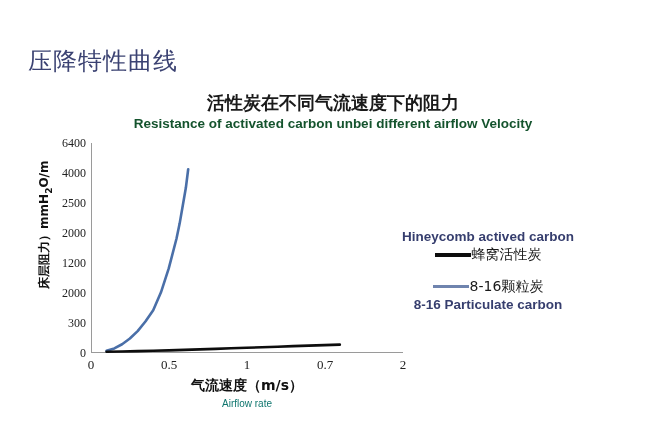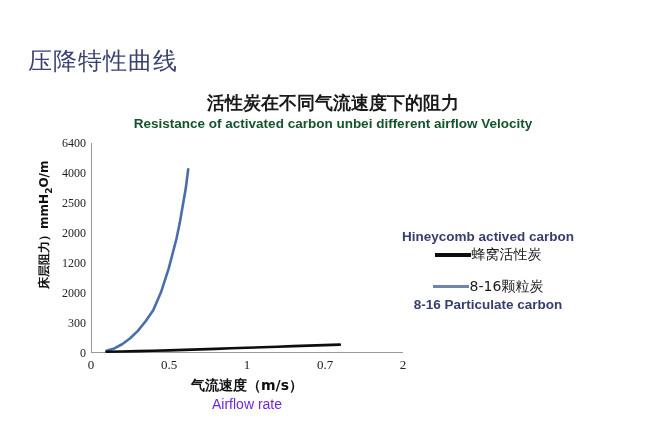--- a/index.html
+++ b/index.html
@@ -147,23 +147,23 @@
     color: #111;
     font-family: "DejaVu Sans", "Liberation Sans", sans-serif;
     white-space: nowrap;
   }
   .x-axis-title-en {
     position: absolute;
     left: 63px;
     top: 307px;
     width: 312px;
     text-align: center;
-    font-size: 14px;
+    font-size: 10px;
     line-height: 18px;
-    color: #6d28d9;
+    color: #0f766e;
     font-family: "Liberation Sans", sans-serif;
     white-space: nowrap;
   }
   
   #legend {
     position: absolute;
     left: 340px;
     top: 140px;
     width: 240px;
   }

